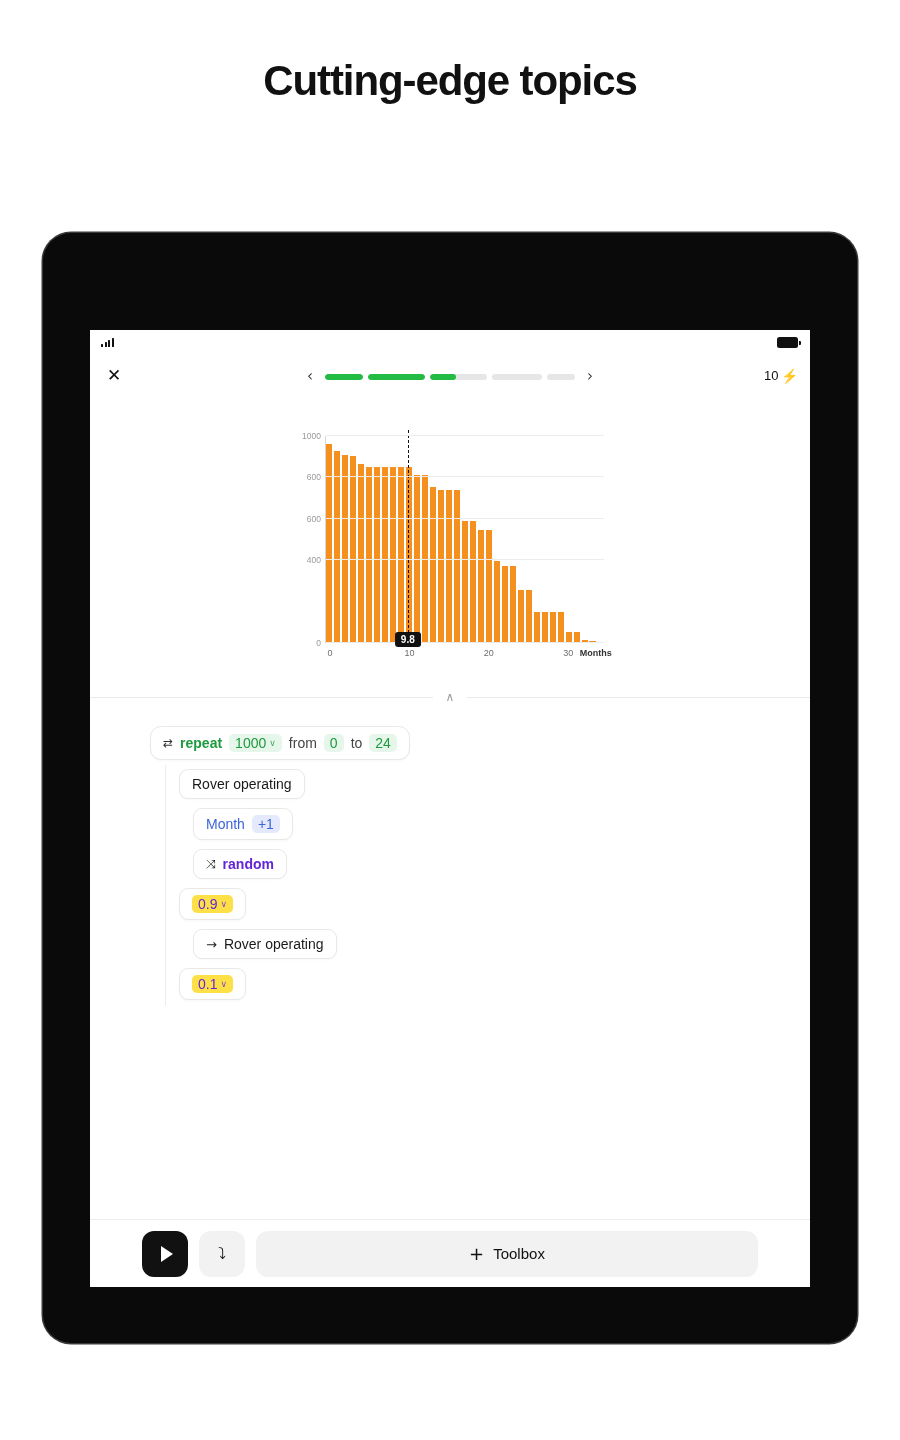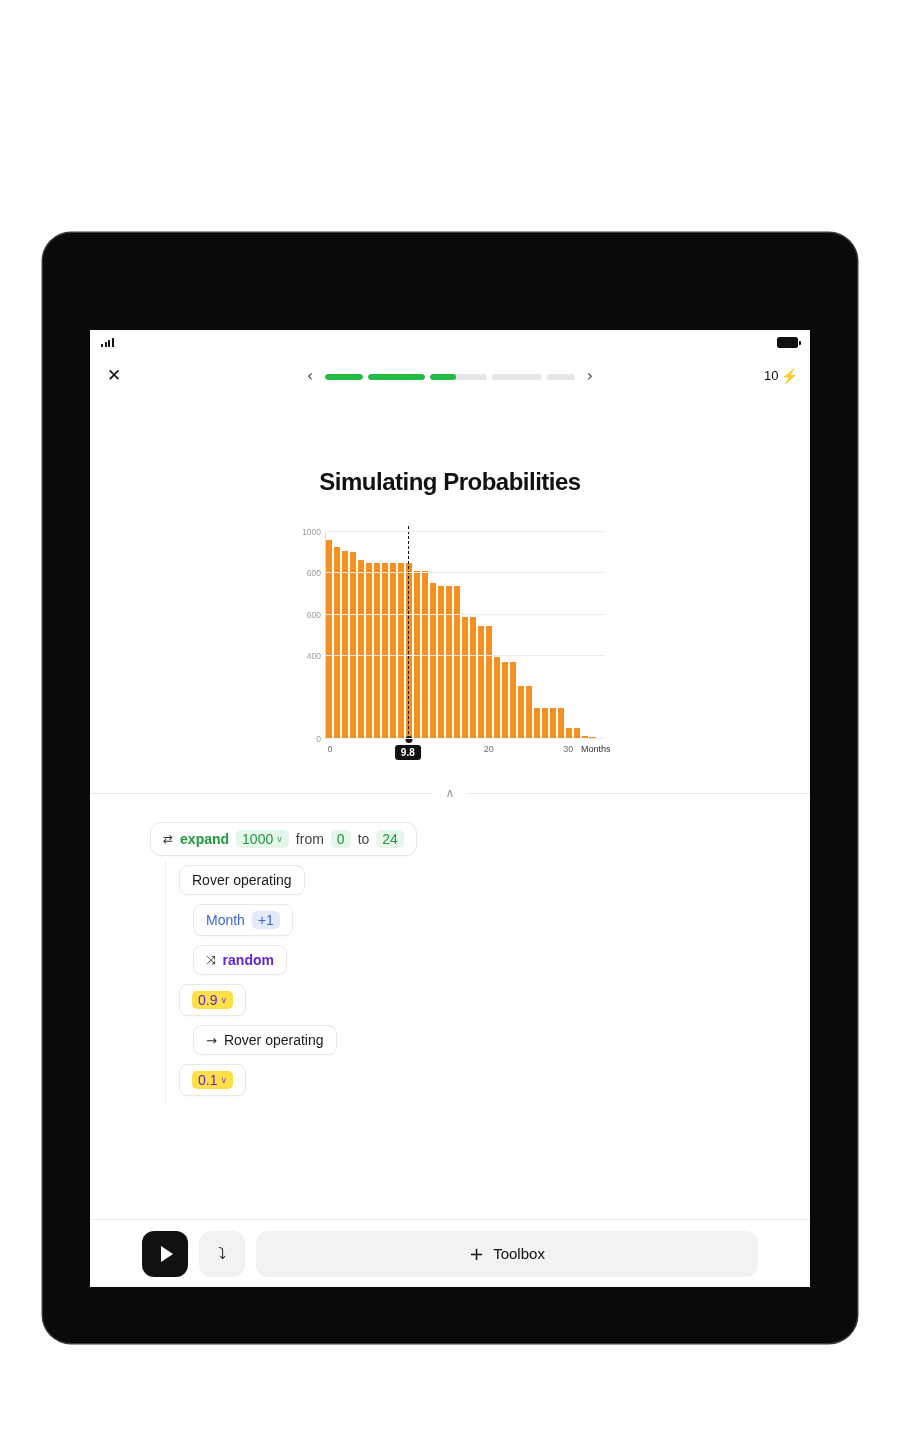--- a/index.html
+++ b/index.html
@@ -145,21 +145,21 @@
     position: absolute; bottom: -3.5px; width: 7px; height: 7px;
     border-radius: 50%; background: #111; transform: translateX(-50%);
   }
   .xticks {
     position: absolute; left: 36px; right: 6px; top: 210px; height: 16px;
   }
   .xtick {
     position: absolute; transform: translateX(-50%);
     font-size: 9px; color: #6d6d6d; top: 2px; white-space: nowrap;
   }
-  .xtick.unitlabel { font-weight: 400; color: #333; }
+  .xtick.unitlabel { font-weight: 700; color: #333; }
   .tooltip {
     position: absolute; top: 0px; transform: translateX(-50%);
     background: #111; color: #fff; font-size: 10px; font-weight: 700;
     padding: 2px 6px; border-radius: 3px; white-space: nowrap;
   }
   .chart-caption {
     text-align: center; margin-top: 18px;
     font-size: 11.5px; color: #555;
   }
 
@@ -248,20 +248,21 @@
     cursor: pointer;
     font-size: 15px; color: #111;
   }
   .plus-icon { font-size: 18px; line-height: 1; color: #111;
     font-family: "DejaVu Sans", sans-serif; }
 </style>
 </head>
 <body>
 
 <div class="headline">
+  <span class="line1">Cutting-edge topics</span>
 </div>
 
 <div class="device">
   <div class="screen">
 
     <div class="statusbar">
       <div class="sig">
         <i></i>
           <i></i>
           <i></i>
@@ -289,21 +290,20 @@
           </div>
         <div class="navarrow">›</div>
       </div>
       <div class="rightstat">
         <span class="num">10</span>
         <span class="bolt">⚡</span>
       </div>
     </div>
 
     <div class="content">
-      <div class="chart-title">Simulating Probabilities</div>
 
       <div class="chart-area">
         <div class="plot" id="plot">
           <div class="yaxis-line"></div>
           <div class="xaxis-line"></div>
           <div class="bars" id="bars">
               <div class="bar" title="0: 960" style="height: 96%; background: rgb(245, 144, 30);"></div>
               <div class="bar" title="1: 930" style="height: 93%; background: rgb(245, 144, 30);"></div>
               <div class="bar" title="2: 910" style="height: 91%; background: rgb(245, 144, 30);"></div>
               <div class="bar" title="3: 905" style="height: 90.5%; background: rgb(245, 144, 30);"></div>
@@ -353,32 +353,32 @@
             <div class="gridline" style="bottom: 100%;"></div>
             <div class="axis-y-label" style="bottom: 100%; transform: translateY(50%);">1000</div>
           </div>
         <div class="xticks" id="xticks">
             <div class="xtick" style="left: 1.42857%;">0</div>
             <div class="xtick" style="left: 30%;">10</div>
             <div class="xtick" style="left: 58.5714%;">20</div>
             <div class="xtick" style="left: 87.1429%;">30</div>
             <div class="xtick unitlabel" style="left: 97%;">Months</div>
           </div>
-        <div class="tooltip" id="tooltip" style="left: calc(25.5661% + 36px); top: 213px;">9.8</div>
+        <div class="tooltip" id="tooltip" style="left: calc(25.5661% + 36px); top: 196px;">9.8</div>
       </div>
 
 
       <div class="divider">
         <div class="chev-up">∧</div>
       </div>
 
       <div class="code">
         <div class="repeat-row">
           <span class="loop-icon">⇄</span>
-          <span class="kw-repeat">expand</span>
+          <span class="kw-repeat">repeat</span>
           <span class="chip chip-green">
             <span>1000</span>
             <span class="chip-caret">∨</span>
           </span>
           <span class="word">from</span>
           <span class="chip chip-green">0</span>
           <span class="word">to</span>
           <span class="chip chip-green">24</span>
         </div>
         <div class="nest" id="nest">

